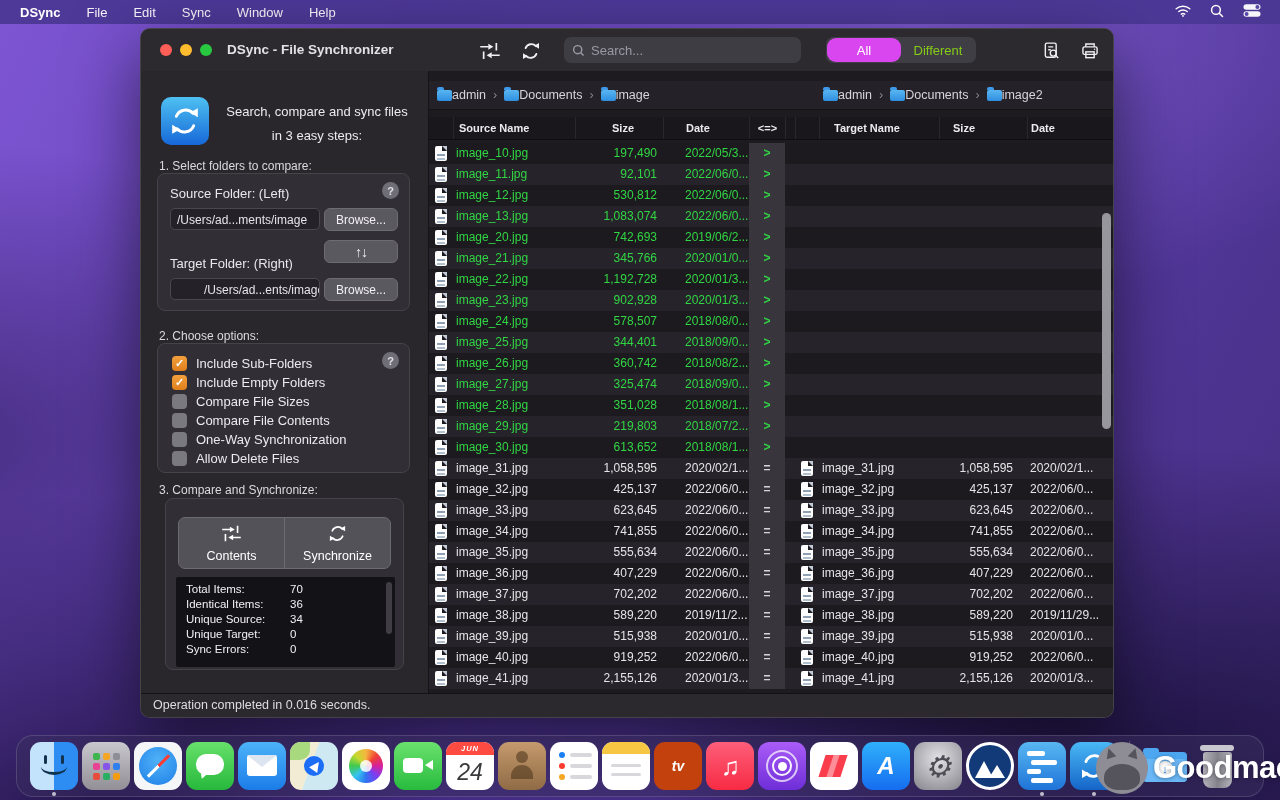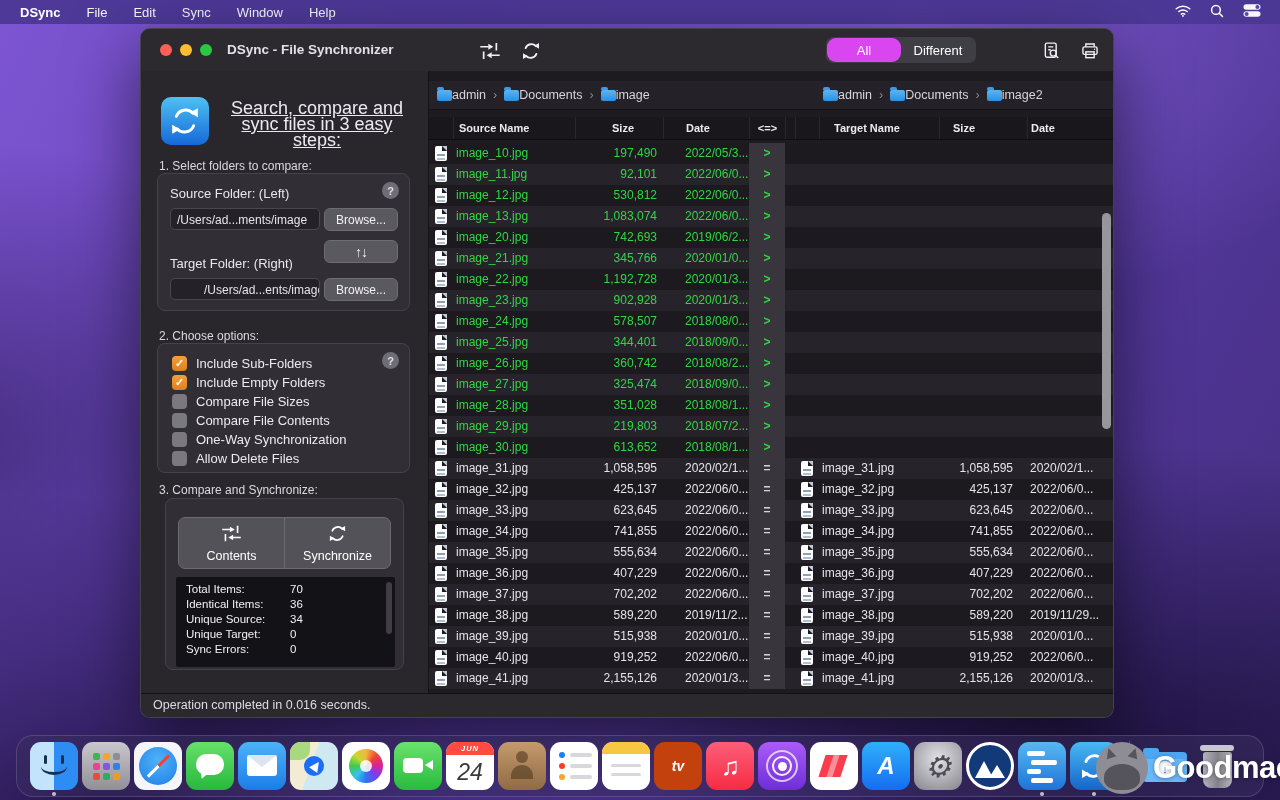--- a/index.html
+++ b/index.html
@@ -30,29 +30,29 @@
   .tl{position:absolute;top:15px;width:12px;height:12px;border-radius:50%;}
   .tl.r{left:19px;background:#ff5f57;}.tl.y{left:39px;background:#febc2e;}.tl.g{left:59px;background:#28c840;}
   .win-title{position:absolute;left:86px;top:0;line-height:42px;font-size:13.5px;font-weight:bold;color:#e3e1e7;}
   .tb-ic{position:absolute;top:9px;width:26px;height:25px;color:#f0eef4;display:flex;align-items:center;justify-content:center;}
   .tb-ic svg{width:22px;height:20px;}
   .searchbox{position:absolute;left:423px;top:8px;width:237px;height:26px;background:#3f3d44;border-radius:7px;
     display:flex;align-items:center;padding:0 8px;box-sizing:border-box;gap:6px;}
   .searchbox .ph{color:#9a98a2;font-size:13px;}
   .seg{position:absolute;left:685px;top:8px;width:150px;height:26px;background:#403e45;border-radius:7px;
     display:flex;padding:1px;box-sizing:border-box;}
-  .seg-item{flex:1;display:flex;align-items:center;justify-content:center;font-size:13px;color:#ffffff;border-radius:6px;}
+  .seg-item{flex:1;display:flex;align-items:center;justify-content:center;font-size:13px;color:#84cc16;border-radius:6px;}
   .seg-item.sel{background:#d946ef;color:#fff;border-radius:9px;}
 
   
   .sidebar{position:absolute;left:0;top:42px;width:288px;bottom:23px;background:#29272c;border-right:1px solid #141316;box-sizing:border-box;}
   .app-badge{position:absolute;left:20px;top:26px;width:48px;height:48px;border-radius:10px;
     background:linear-gradient(#4ec1f2,#1668d8);display:flex;align-items:center;justify-content:center;color:#fff;}
   .app-badge svg{width:32px;height:32px;}
-  .tagline{position:absolute;left:82px;top:29px;width:188px;text-align:center;color:#eceaf0;font-size:18px;line-height:16px;text-decoration:underline;}
+  .tagline{position:absolute;left:82px;top:29px;width:188px;text-align:center;color:#eceaf0;font-size:13px;line-height:24px;}
   .steplab{position:absolute;left:18px;color:#dbd9df;font-size:12px;}
   .panelbox{position:absolute;left:16px;right:18px;background:#312f35;border:1px solid #45434a;border-radius:8px;box-sizing:border-box;}
   .help{position:absolute;right:10px;top:8px;width:17px;height:17px;border-radius:50%;background:#6f6d75;color:#e2e0e6;
     font-size:11px;font-weight:bold;display:flex;align-items:center;justify-content:center;}
   .flabel{position:absolute;left:12px;color:#e9e7ec;font-size:13px;}
   .finput{position:absolute;left:12px;width:150px;height:22px;background:#242228;border:1px solid #4a484f;border-radius:5px;
     color:#e6e4ea;font-size:12px;line-height:22px;padding:0 6px;box-sizing:border-box;white-space:nowrap;overflow:hidden;}
   .fbtn{position:absolute;left:166px;width:74px;height:23px;background:#5b5960;border:1px solid #6d6b73;border-radius:6px;
     color:#f2f0f5;font-size:12px;display:flex;align-items:center;justify-content:center;box-sizing:border-box;}
   .opt-row{position:absolute;left:14px;right:10px;height:17px;display:flex;align-items:center;gap:9px;}
@@ -244,20 +244,27 @@
         </svg>
       </div>
     <div class="tb-ic" style="left:377px;" id="tb-sync">
         <svg viewBox="0 0 24 24" fill="none">
           <path d="M5.5 8.5 A7.5 7.5 0 0 1 18 6.2" stroke="currentColor" stroke-width="2.2" stroke-linecap="round"></path>
           <path d="M21.6 2.4 21.6 9.2 15.8 5.6Z" fill="currentColor"></path>
           <path d="M18.5 15.5 A7.5 7.5 0 0 1 6 17.8" stroke="currentColor" stroke-width="2.2" stroke-linecap="round"></path>
           <path d="M2.4 21.6 2.4 14.8 8.2 18.4Z" fill="currentColor"></path>
         </svg>
       </div>
+    <div class="searchbox">
+      <svg width="13" height="13" viewBox="0 0 16 16">
+          <circle cx="7" cy="7" r="5" fill="none" stroke="#9a98a2" stroke-width="1.8"></circle>
+          <path d="M10.8 10.8 14.2 14.2" stroke="#9a98a2" stroke-width="1.8"></path>
+        </svg>
+      <span class="ph">Search...</span>
+    </div>
     <div class="seg" id="seg-filter">
         <div class="seg-item sel">All</div>
         <div class="seg-item">Different</div>
       </div>
     <div class="tb-ic" style="left:898px;" id="tb-doc">
         <svg viewBox="0 0 24 24" fill="none" stroke="currentColor" stroke-width="1.7">
           <rect x="4" y="2.5" width="13" height="17" rx="2"></rect>
           <path d="M7.5 7h6M7.5 10.5h3"></path>
           <circle cx="13.5" cy="14.5" r="3.6"></circle>
           <path d="M16.2 17.2 19.5 20.5"></path>

